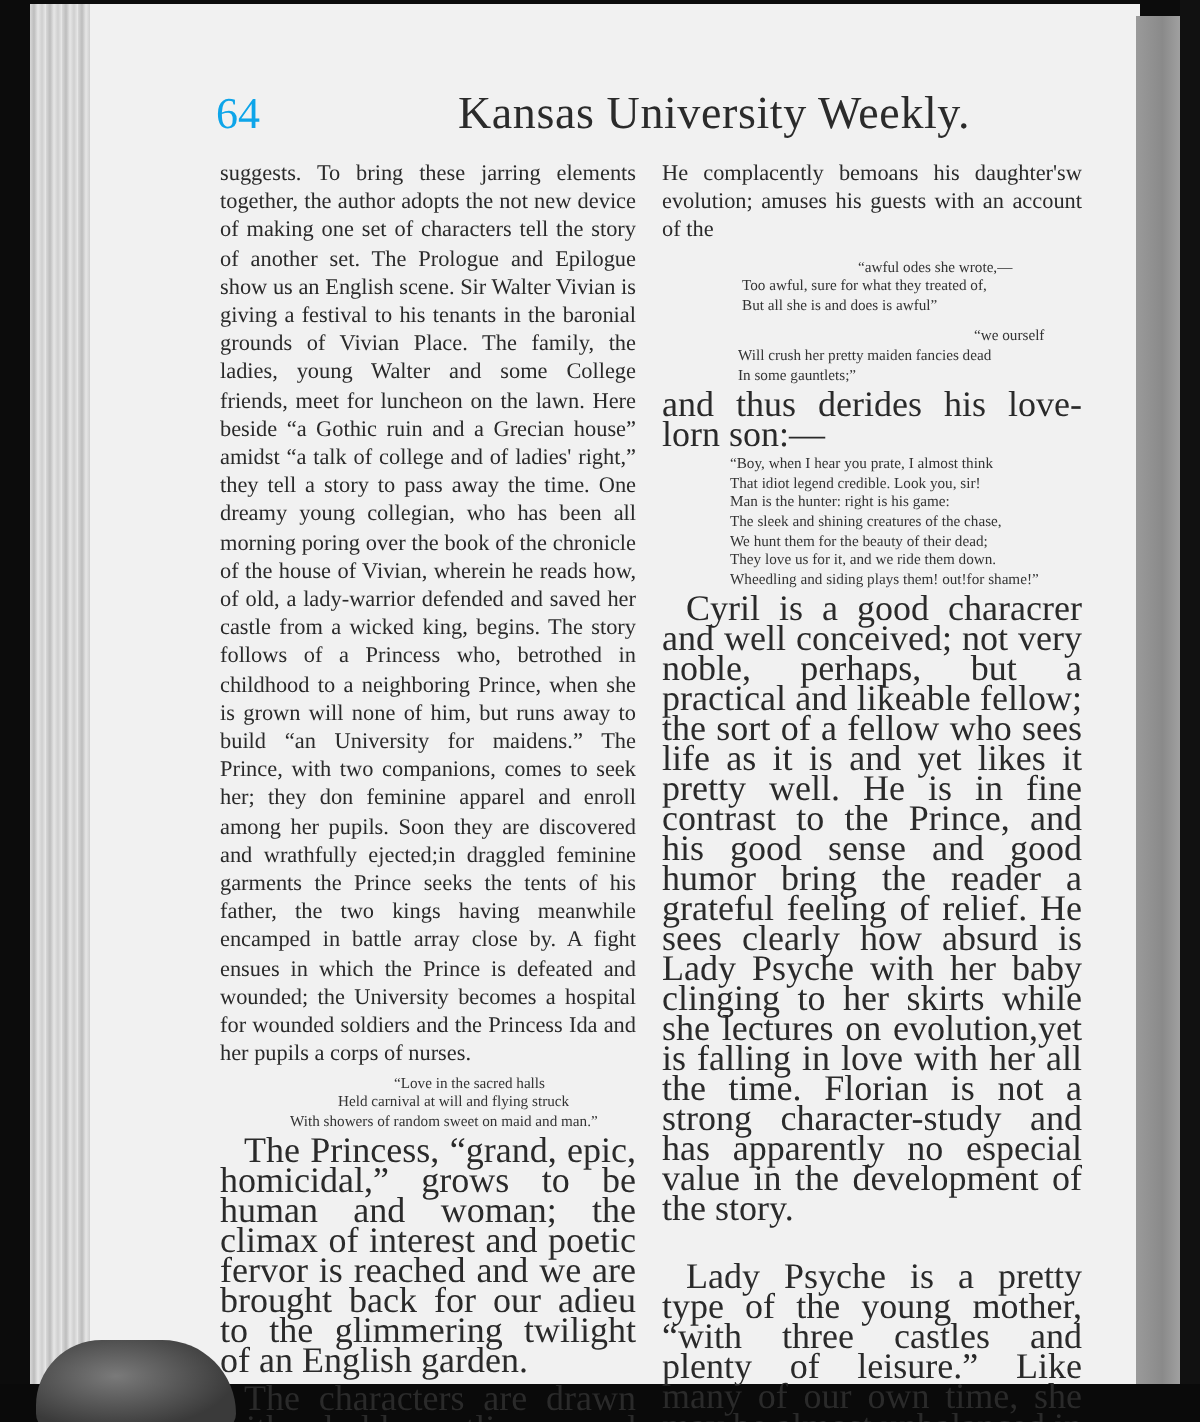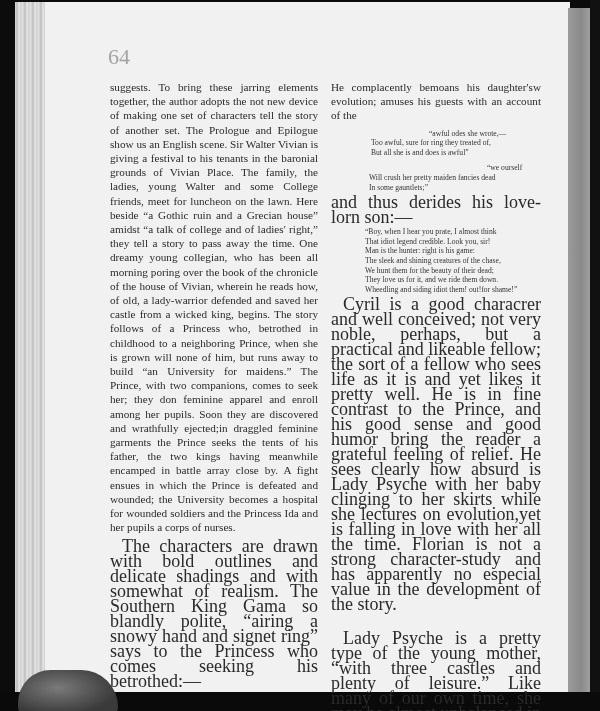--- a/index.html
+++ b/index.html
@@ -26,21 +26,21 @@
   }
   .bottom-bar { position: absolute; left: 0; top: 692px; width: 600px; height: 19px; background: #0a0a0a; }
   .thumb {
     position: absolute; left: 18px; top: 670px; width: 100px; height: 45px;
     border-radius: 40px 45px 10px 10px;
     background: radial-gradient(ellipse at 40% 40%, #7a7a7a, #3a3a3a 70%);
   }
   .header {
     position: absolute; left: 108px; top: 44px; width: 450px; height: 30px;
   }
-  .page-num { position: absolute; left: 0; top: 0; font-size: 22px; color: #a3a3a3; }
+  .page-num { position: absolute; left: 0; top: 0; font-size: 22px; color: #0ea5e9; }
   .journal-title { position: absolute; left: 121px; top: 0; font-size: 23px; color: #2b2b2b; letter-spacing: 0.3px; }
   .col { position: absolute; top: 80px; font-size: 11.2px; line-height: 14.2px; text-align: justify; }
   .col-left { left: 110px; width: 208px; }
   .col-right { left: 331px; width: 210px; }
   .col p { margin: 0; }
   .col p.indent { text-indent: 12px; }
   .verse { font-size: 7.6px; line-height: 9.6px; margin: 2px 0 3px 0; color: #333; }
   .verse .vl { display: block; white-space: nowrap; }
   .big { font-size: 18px; line-height: 15px; }
 </style>
@@ -49,49 +49,56 @@
 
 <div class="binding"></div>
 <div class="page"></div>
 <div class="right-edge"></div>
 <div class="right-edge-outer"></div>
 <div class="bottom-bar"></div>
 <div class="thumb"></div>
 
 <div class="header">
   <span class="page-num">64</span>
+  <span class="journal-title">Kansas University Weekly.</span>
 </div>
 
 <div class="col col-left">
   <p>suggests. To bring these jarring elements together, the author adopts the not new device of making one set of characters tell the story of another set. The Prologue and Epilogue show us an English scene. Sir Walter Vivian is giving a festival to his tenants in the baronial grounds of Vivian Place. The family, the ladies, young Walter and some College friends, meet for luncheon on the lawn. Here beside “a Gothic ruin and a Grecian house” amidst “a talk of college and of ladies' right,” they tell a story to pass away the time. One dreamy young collegian, who has been all morning poring over the book of the chronicle of the house of Vivian, wherein he reads how, of old, a lady-warrior defended and saved her castle from a wicked king, begins. The story follows of a Princess who, betrothed in childhood to a neighboring Prince, when she is grown will none of him, but runs away to build “an University for maidens.” The Prince, with two companions, comes to seek her; they don feminine apparel and enroll among her pupils. Soon they are discovered and wrathfully ejected;in draggled feminine garments the Prince seeks the tents of his father, the two kings having meanwhile encamped in battle array close by. A fight ensues in which the Prince is defeated and wounded; the University becomes a hospital for wounded soldiers and the Princess Ida and her pupils a corps of nurses.</p>
+  <div class="verse" style="padding-left:55px;">
+    <span class="vl" style="padding-left:32px;">“Love in the sacred halls</span>
+    <span class="vl" style="padding-left:4px;">Held carnival at will and flying struck</span>
+    <span class="vl" style="margin-left:-20px;">With showers of random sweet on maid and man.”</span>
+  </div>
+  <p class="indent big">The Princess, “grand, epic, homicidal,” grows to be human and woman; the climax of interest and poetic fervor is reached and we are brought back for our adieu to the glimmering twilight of an English garden.</p>
   <p class="indent big" style="margin-top:4px;">The characters are drawn with bold outlines and delicate shadings and with somewhat of realism. The Southern King Gama so blandly polite, “airing a snowy hand and signet ring” says to the Princess who comes seeking his betrothed:—</p>
 
 </div>
 
 <div class="col col-right">
   <p>He complacently bemoans his daughter'sw evolution; amuses his guests with an account of the</p>
   <div class="verse" style="padding-left:40px; margin-top:6px;">
     <span class="vl" style="padding-left:58px;">“awful odes she wrote,—</span>
-    <span class="vl">Too awful, sure for ring they treated of,</span>
+    <span class="vl">Too awful, sure for what they treated of,</span>
     <span class="vl">But all she is and does is awful”</span>
   </div>
   <div class="verse" style="padding-left:38px; margin-top:6px;">
     <span class="vl" style="padding-left:118px;">“we ourself</span>
     <span class="vl">Will crush her pretty maiden fancies dead</span>
     <span class="vl">In some gauntlets;”</span>
   </div>
   <p class="big">and thus derides his love-lorn son:—</p>
   <div class="verse" style="padding-left:34px;">
     <span class="vl">“Boy, when I hear you prate, I almost think</span>
     <span class="vl">That idiot legend credible. Look you, sir!</span>
     <span class="vl">Man is the hunter: right is his game:</span>
     <span class="vl">The sleek and shining creatures of the chase,</span>
     <span class="vl">We hunt them for the beauty of their dead;</span>
     <span class="vl">They love us for it, and we ride them down.</span>
-    <span class="vl">Wheedling and siding idiot them! out!for shame!”</span>
+    <span class="vl">Wheedling and siding plays them! out!for shame!”</span>
   </div>
   <p class="indent big">Cyril is a good characrer and well conceived; not very noble, perhaps, but a practical and likeable fellow; the sort of a fellow who sees life as it is and yet likes it pretty well. He is in fine contrast to the Prince, and his good sense and good humor bring the reader a grateful feeling of relief. He sees clearly how absurd is Lady Psyche with her baby clinging to her skirts while she lectures on evolution,yet is falling in love with her all the time. Florian is not a strong character-study and has apparently no especial value in the development of the story.</p>
   <p class="indent big" style="margin-top:19px;">Lady Psyche is a pretty type of the young mother, “with three castles and plenty of leisure.” Like many of our own time, she may be almost unbalanced in her devotion to the nebular hypothesis,—ceramics, Ibsen's, plays, or another fad; but she finds surely enough, when it comes to the test, that her baby comes first. Lady Blanche,</p>
   <div class="verse" style="padding-left:40px; margin-top:4px;">
     <span class="vl">“of faded form and haughtiest lineaments</span>
     <span class="vl">And all her tresses falsely brown”</span>
   </div>
 
 </div>
 

